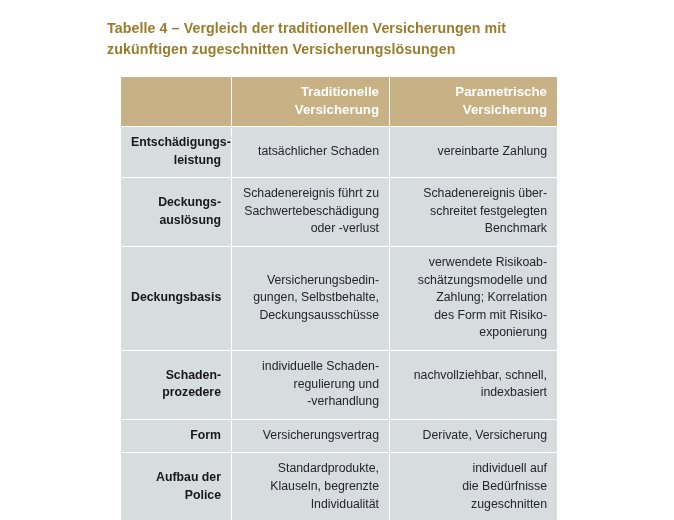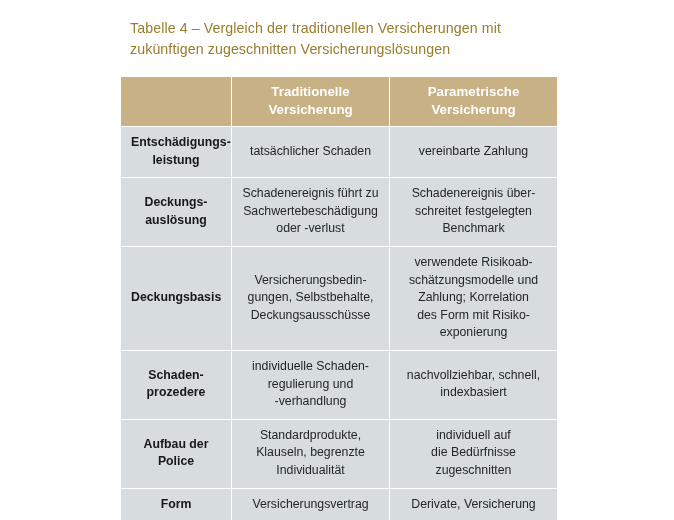--- a/index.html
+++ b/index.html
@@ -17,27 +17,27 @@
   #page {
     position: relative;
     width: 674px;
     height: 520px;
     background: #ffffff;
   }
 
   
   #caption {
     position: absolute;
-    left: 130px;
+    left: 107px;
     top: 18px;
     width: 440px;
     color: #9a7c2d;
     font-size: 14.2px;
     line-height: 21px;
-    font-weight: 400;
+    font-weight: 700;
     letter-spacing: 0.1px;
   }
 
   
   #comparison-table {
     position: absolute;
     left: 120px;
     top: 76px;
     width: 435px;
     border-collapse: separate;
@@ -46,21 +46,21 @@
     table-layout: fixed;
   }
 
   #comparison-table col.c-label { width: 110px; }
   #comparison-table col.c-trad  { width: 157px; }
   #comparison-table col.c-param { width: 167px; }
 
   #comparison-table th,
   #comparison-table td {
     vertical-align: middle;
-    text-align: center;
+    text-align: right;
     padding: 7px 10px 8px 10px;
     font-size: 12.3px;
     line-height: 17.6px;
   }
 
   
   #comparison-table thead th {
     background: #c8b184;
     color: #ffffff;
     font-weight: bold;
@@ -173,41 +173,41 @@
             <span>regulierung und</span>
             <span>-verhandlung</span>
           </td>
           <td class="cell-lines">
             <span>nachvollziehbar, schnell,</span>
             <span>indexbasiert</span>
           </td>
         </tr>
         <tr>
           <td class="row-label cell-lines">
+            <span>Form</span>
+          </td>
+          <td class="cell-lines">
+            <span>Versicherungsvertrag</span>
+          </td>
+          <td class="cell-lines">
+            <span>Derivate, Versicherung</span>
+          </td>
+        </tr>
+        <tr>
+          <td class="row-label cell-lines">
             <span>Aufbau der</span>
             <span>Police</span>
           </td>
           <td class="cell-lines">
             <span>Standardprodukte,</span>
             <span>Klauseln, begrenzte</span>
             <span>Individualität</span>
           </td>
           <td class="cell-lines">
             <span>individuell auf</span>
             <span>die Bedürfnisse</span>
             <span>zugeschnitten</span>
           </td>
         </tr>
-        <tr>
-          <td class="row-label cell-lines">
-            <span>Form</span>
-          </td>
-          <td class="cell-lines">
-            <span>Versicherungsvertrag</span>
-          </td>
-          <td class="cell-lines">
-            <span>Derivate, Versicherung</span>
-          </td>
-        </tr>
       </tbody>
   </table>
 
 </div>
 
 </body></html>

